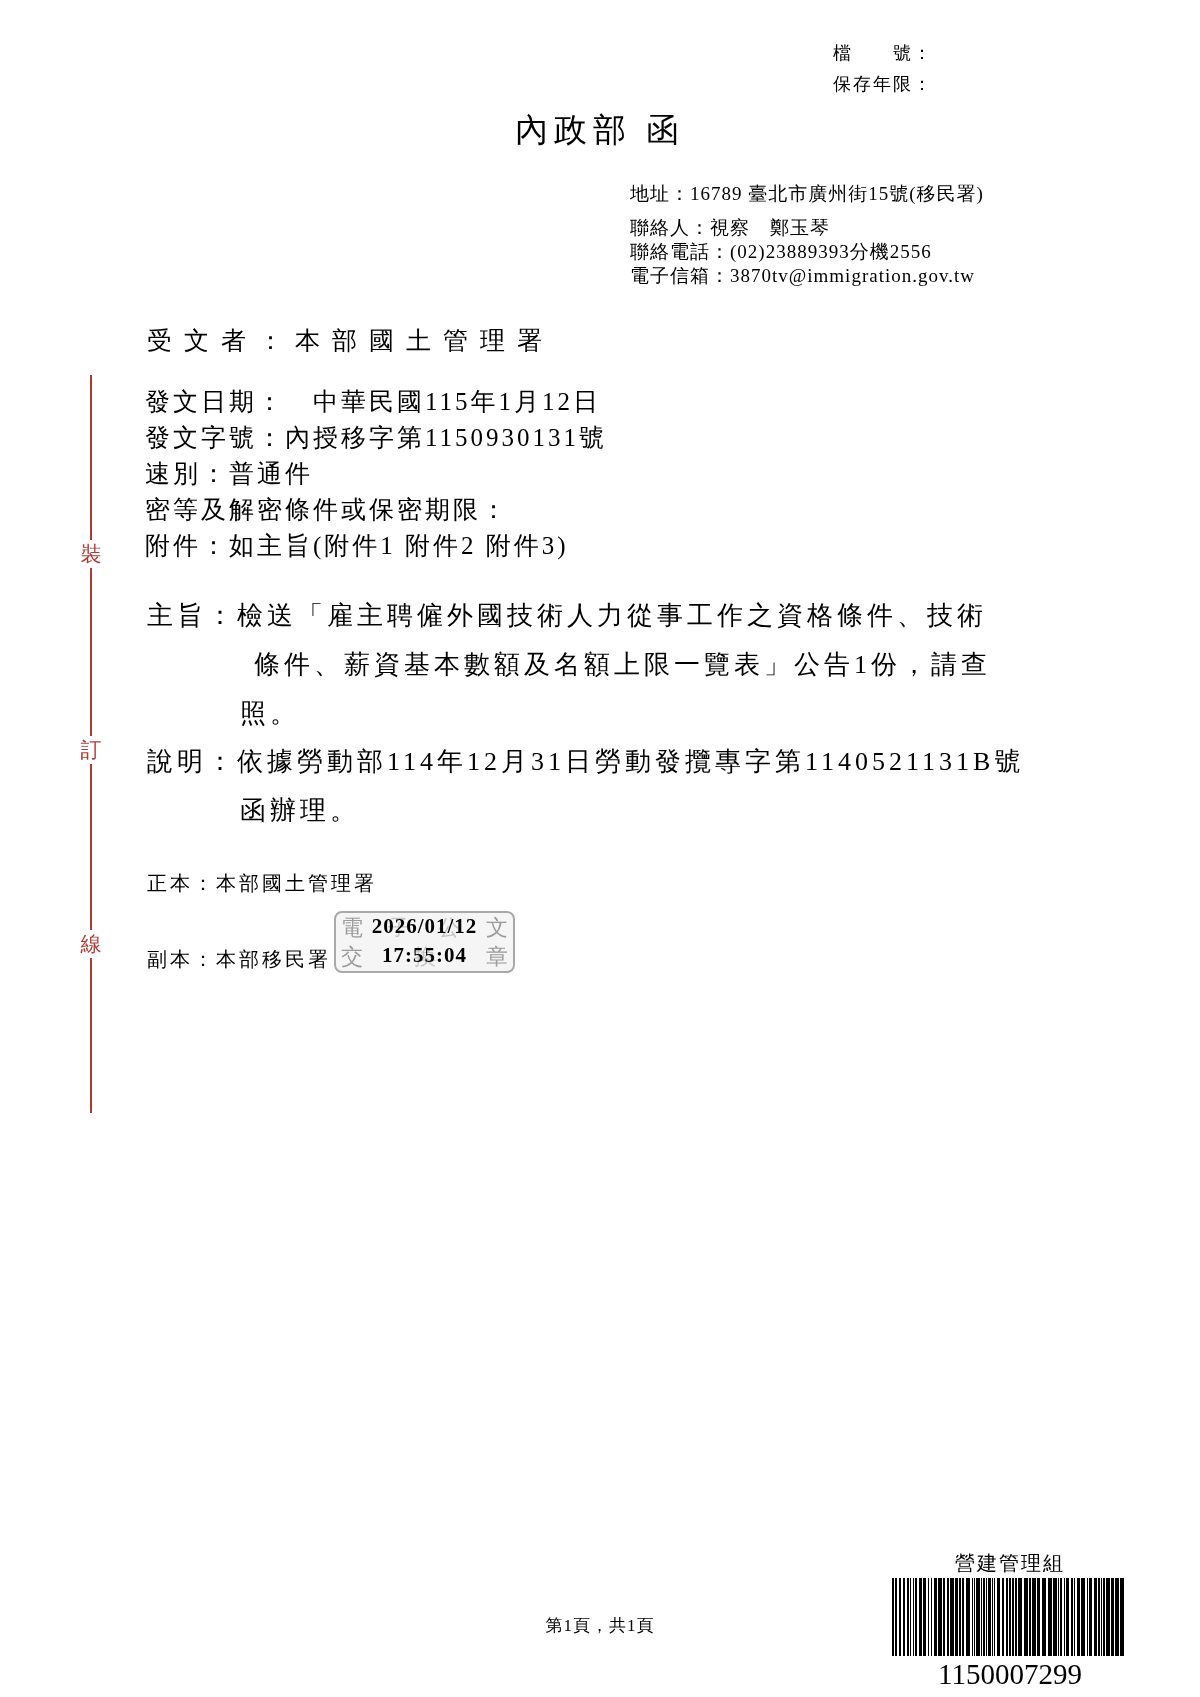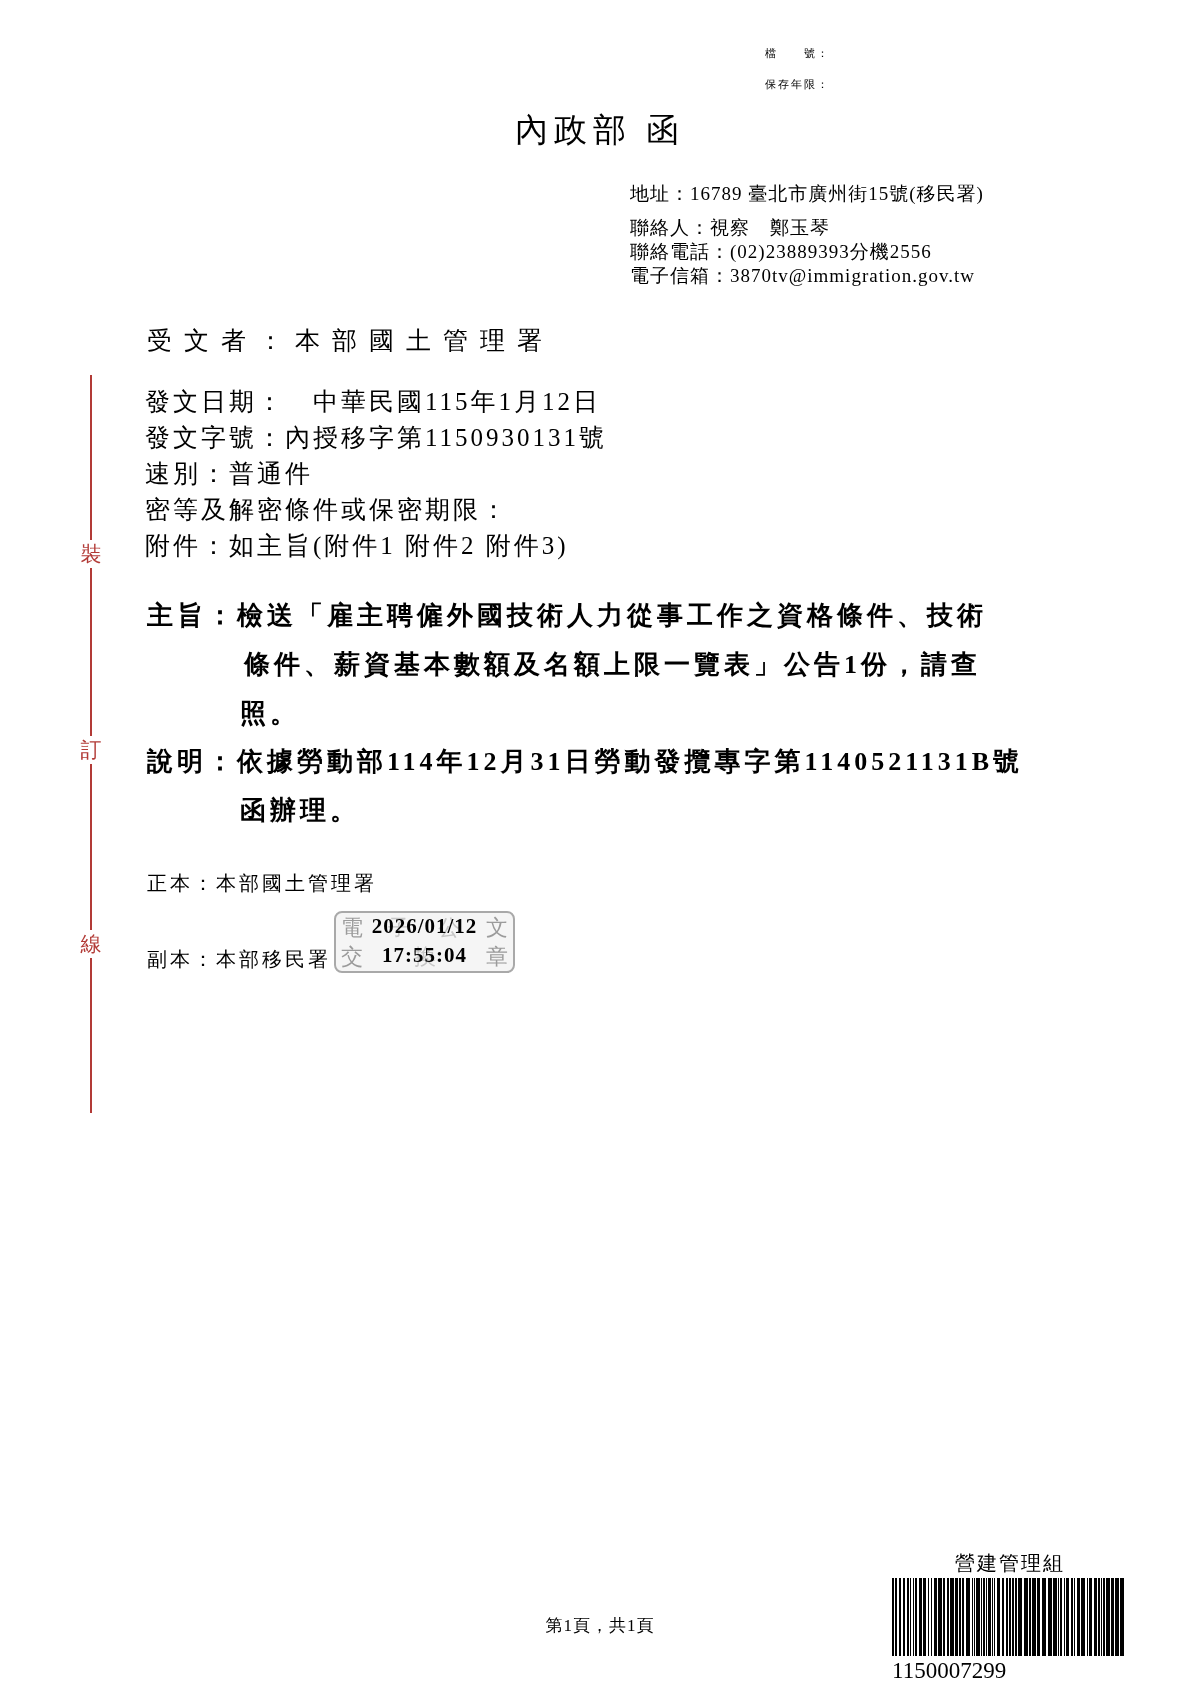--- a/index.html
+++ b/index.html
@@ -3,35 +3,35 @@
 <meta charset="utf-8">
 <style>
   html,body { margin:0; padding:0; background:#ffffff; }
   .page {
     position:relative; width:1200px; height:1697px; background:#ffffff;
     color:#000; font-family:"Liberation Serif","DejaVu Serif",serif;
     overflow:hidden;
   }
   .abs { position:absolute; white-space:nowrap; }
 
-  .file-no { left:765px; top:38px; font-size:11px; line-height:31px; letter-spacing:2px; }
+  .file-no { left:833px; top:38px; font-size:18px; line-height:31px; letter-spacing:2px; }
   .doc-title { left:0; top:108px; width:100%; text-align:center; font-size:33px; letter-spacing:6px; }
 
   .sender { left:630px; top:182px; font-size:19px; letter-spacing:1px; }
   .sender .s-line { line-height:24px; }
   .sender .s-first { margin-bottom:10px; }
 
   .recipient { left:147px; top:324px; font-size:25px; letter-spacing:12px; }
 
   .meta { left:145px; top:384px; font-size:25px; letter-spacing:3px; }
   .meta .m-line { line-height:36px; }
 
-  .big { font-size:26px; letter-spacing:4px;font-weight:bold; }
+  .big { font-size:26px; letter-spacing:4px; }
   .subj-1 { left:147px; top:598px; }
-  .subj-2 { left:244px; top:647px;text-align:right; }
+  .subj-2 { left:254px; top:647px;text-align:right; }
   .subj-3 { left:240px; top:696px; }
   .expl-1 { left:147px; top:744px; }
   .expl-2 { left:240px; top:793px; }
 
   .dist { font-size:20px; letter-spacing:3px; }
   .dist-orig { left:147px; top:870px; }
   .dist-copy { left:147px; top:946px; }
 
   
   .stamp {
@@ -57,21 +57,21 @@
     left:79px; width:24px; text-align:center; font-size:21px; color:#b23a36;
     background:#ffffff; padding:3px 0; line-height:22px;
   }
   .mc-1 { top:540px; }
   .mc-2 { top:736px; }
   .mc-3 { top:930px; }
 
   .dept { left:892px; top:1550px; width:236px; text-align:center; font-size:20px; letter-spacing:2px; }
   .barcode { left:892px; top:1578px; width:236px; height:78px; }
   .barcode i { position:absolute; top:0; height:100%; background:#000; display:block; }
-  .barcode-num { left:892px; top:1658px; width:236px; font-size:23px; }
+  .barcode-num { left:892px; top:1658px; width:236px; text-align:center; font-size:29px; }
   .page-info { left:0; top:1614px; width:100%; text-align:center; font-size:17px; letter-spacing:1px; }
 </style>
 </head>
 <body>
 
 <div class="page">
 
   <div class="abs file-no">
     <div>檔　　號：</div>
     <div>保存年限：</div>

